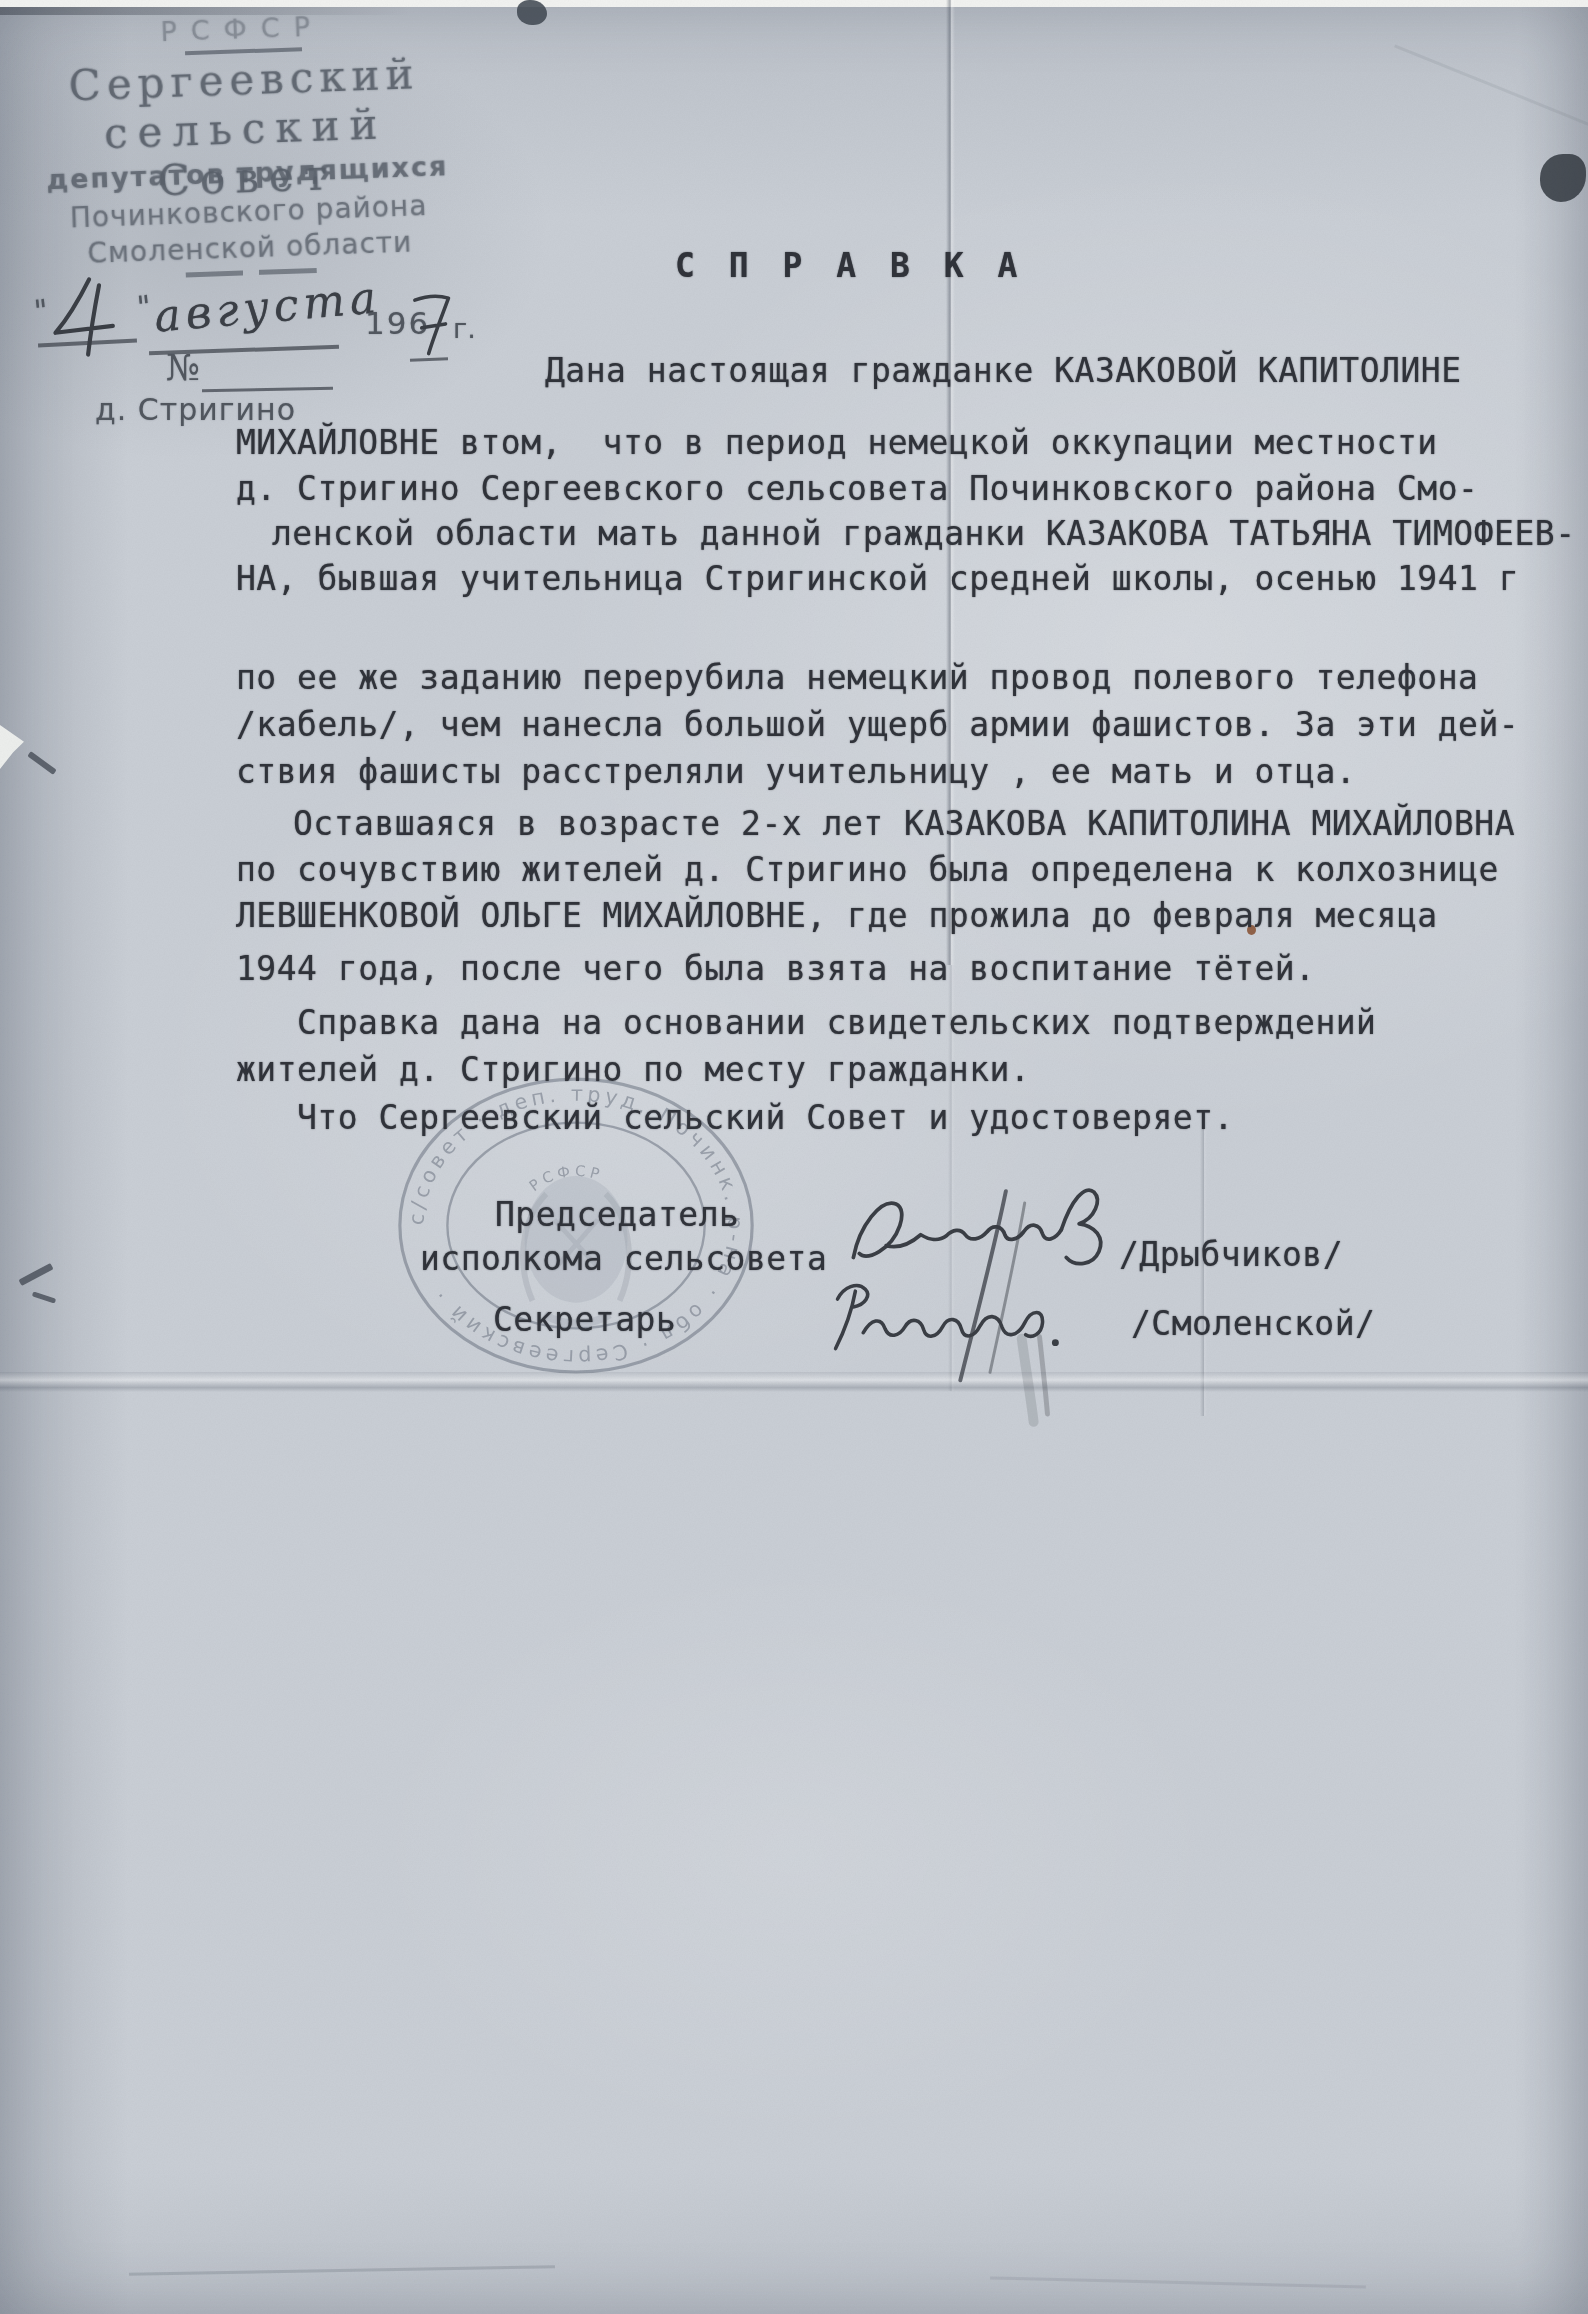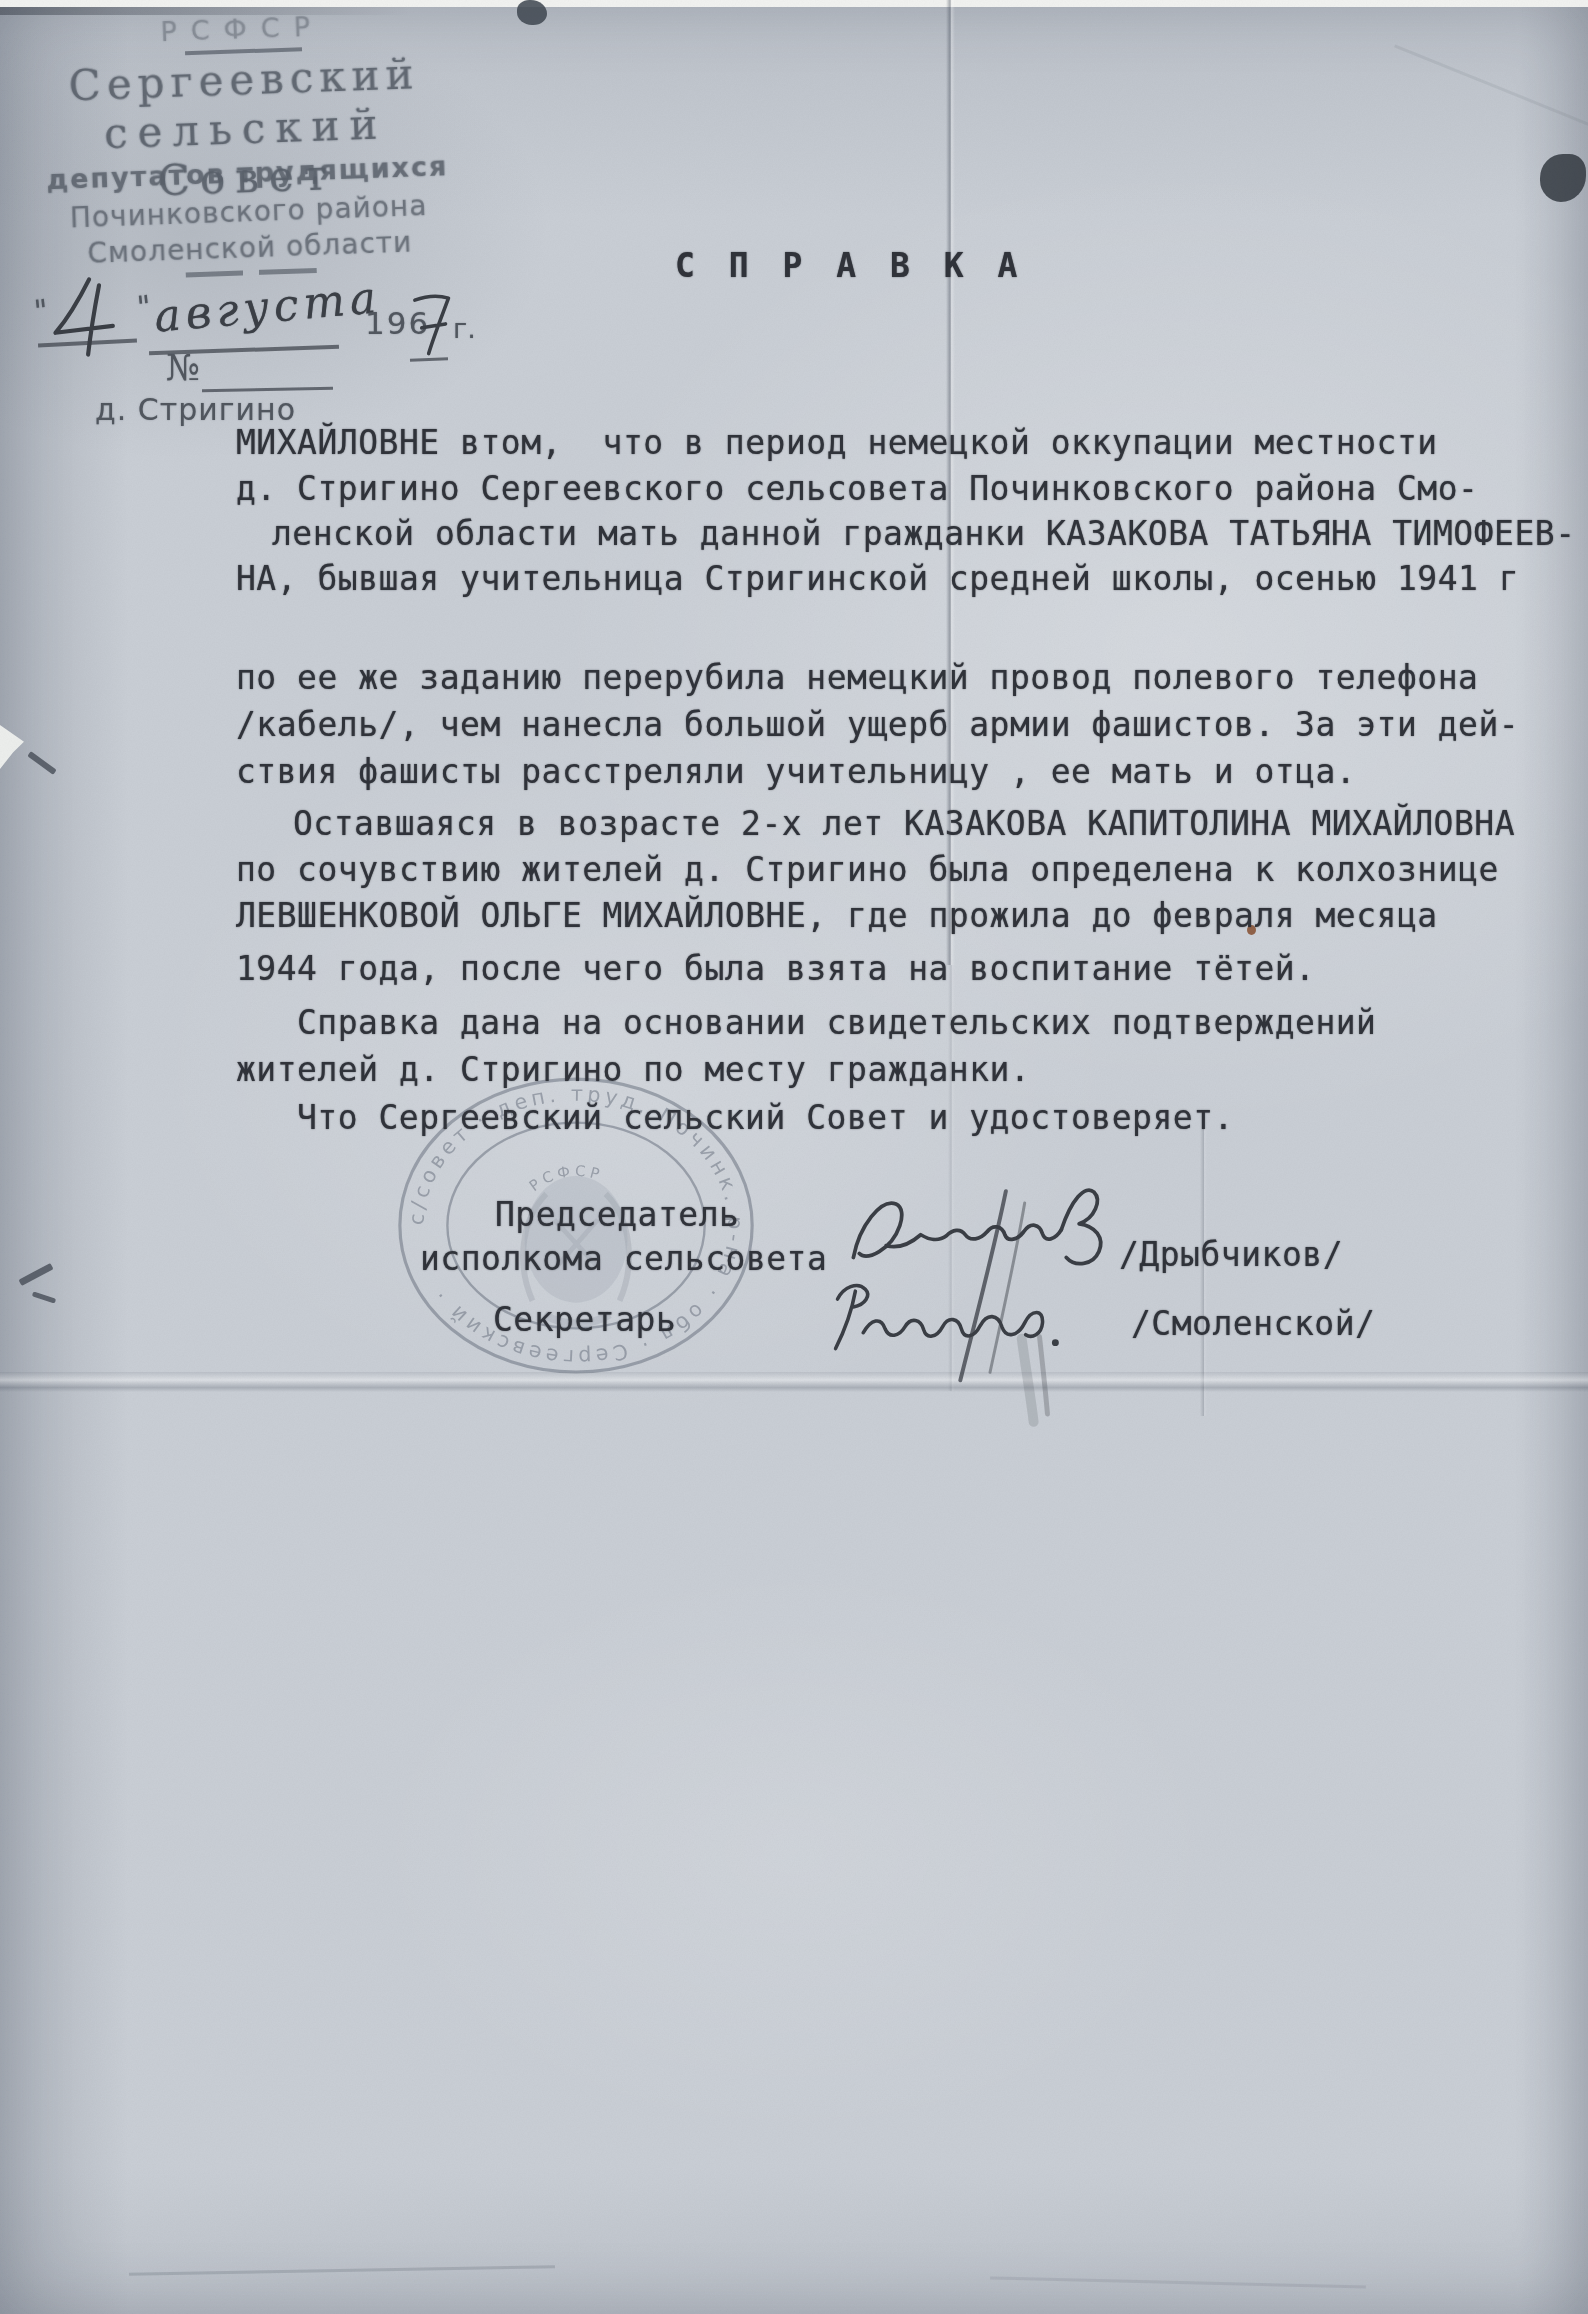--- a/index.html
+++ b/index.html
@@ -128,20 +128,21 @@
     </g>
     <defs>
         <filter id="softblur">
           <feGaussianBlur stdDeviation="0.6"></feGaussianBlur>
         </filter>
       </defs>
   </svg>
 
   <div class="typed title" style="left:675px;top:249px;">С П Р А В К А</div>
 
+  <div class="typed" style="left:545px;top:354px;">Дана настоящая гражданке КАЗАКОВОЙ КАПИТОЛИНЕ</div>
   <div class="typed" style="left:236px;top:426px;text-align:right;">МИХАЙЛОВНЕ втом,  что в период немецкой оккупации местности</div>
   <div class="typed" style="left:236px;top:472px;">д. Стригино Сергеевского сельсовета Починковского района Смо-</div>
   <div class="typed" style="left:236px;top:517px;margin-left:36px;">ленской области мать данной гражданки КАЗАКОВА ТАТЬЯНА ТИМОФЕЕВ-</div>
   <div class="typed" style="left:236px;top:562px;">НА, бывшая учительница Стригинской средней школы, осенью 1941 г</div>
   <div class="typed" style="left:236px;top:661px;">по ее же заданию перерубила немецкий провод полевого телефона</div>
   <div class="typed" style="left:236px;top:708px;">/кабель/, чем нанесла большой ущерб армии фашистов. За эти дей-</div>
   <div class="typed" style="left:236px;top:755px;">ствия фашисты расстреляли учительницу , ее мать и отца.</div>
   <div class="typed" style="left:293px;top:807px;">Оставшаяся в возрасте 2-х лет КАЗАКОВА КАПИТОЛИНА МИХАЙЛОВНА</div>
   <div class="typed" style="left:236px;top:853px;">по сочувствию жителей д. Стригино была определена к колхознице</div>
   <div class="typed" style="left:236px;top:899px;">ЛЕВШЕНКОВОЙ ОЛЬГЕ МИХАЙЛОВНЕ, где прожила до февраля месяца</div>

